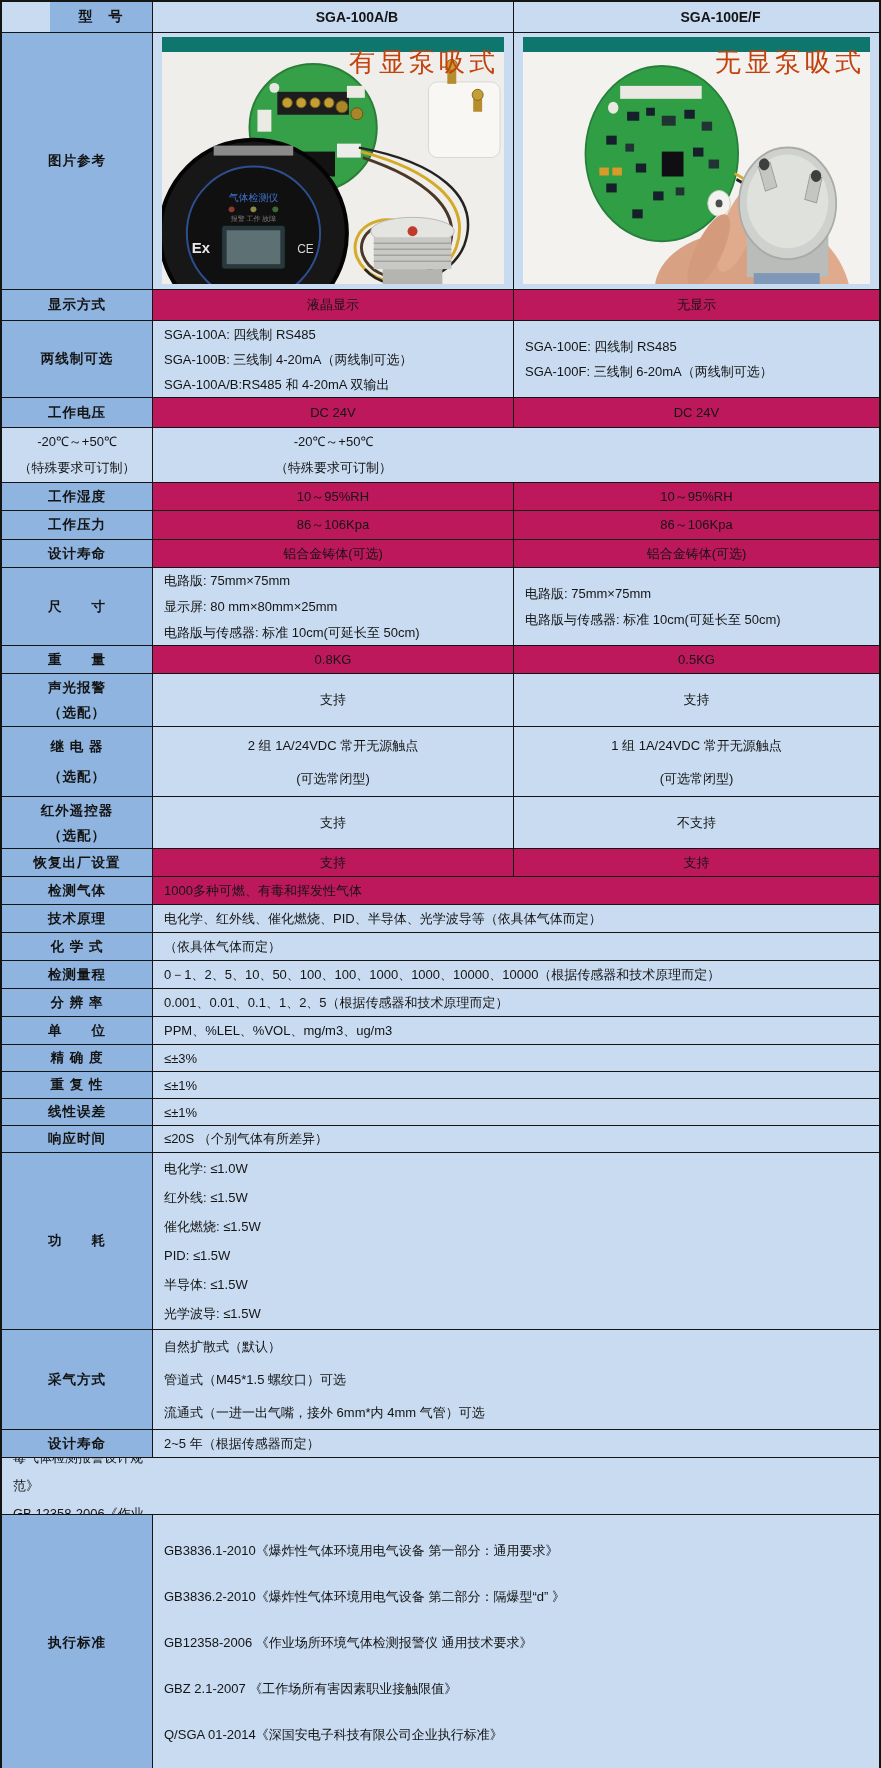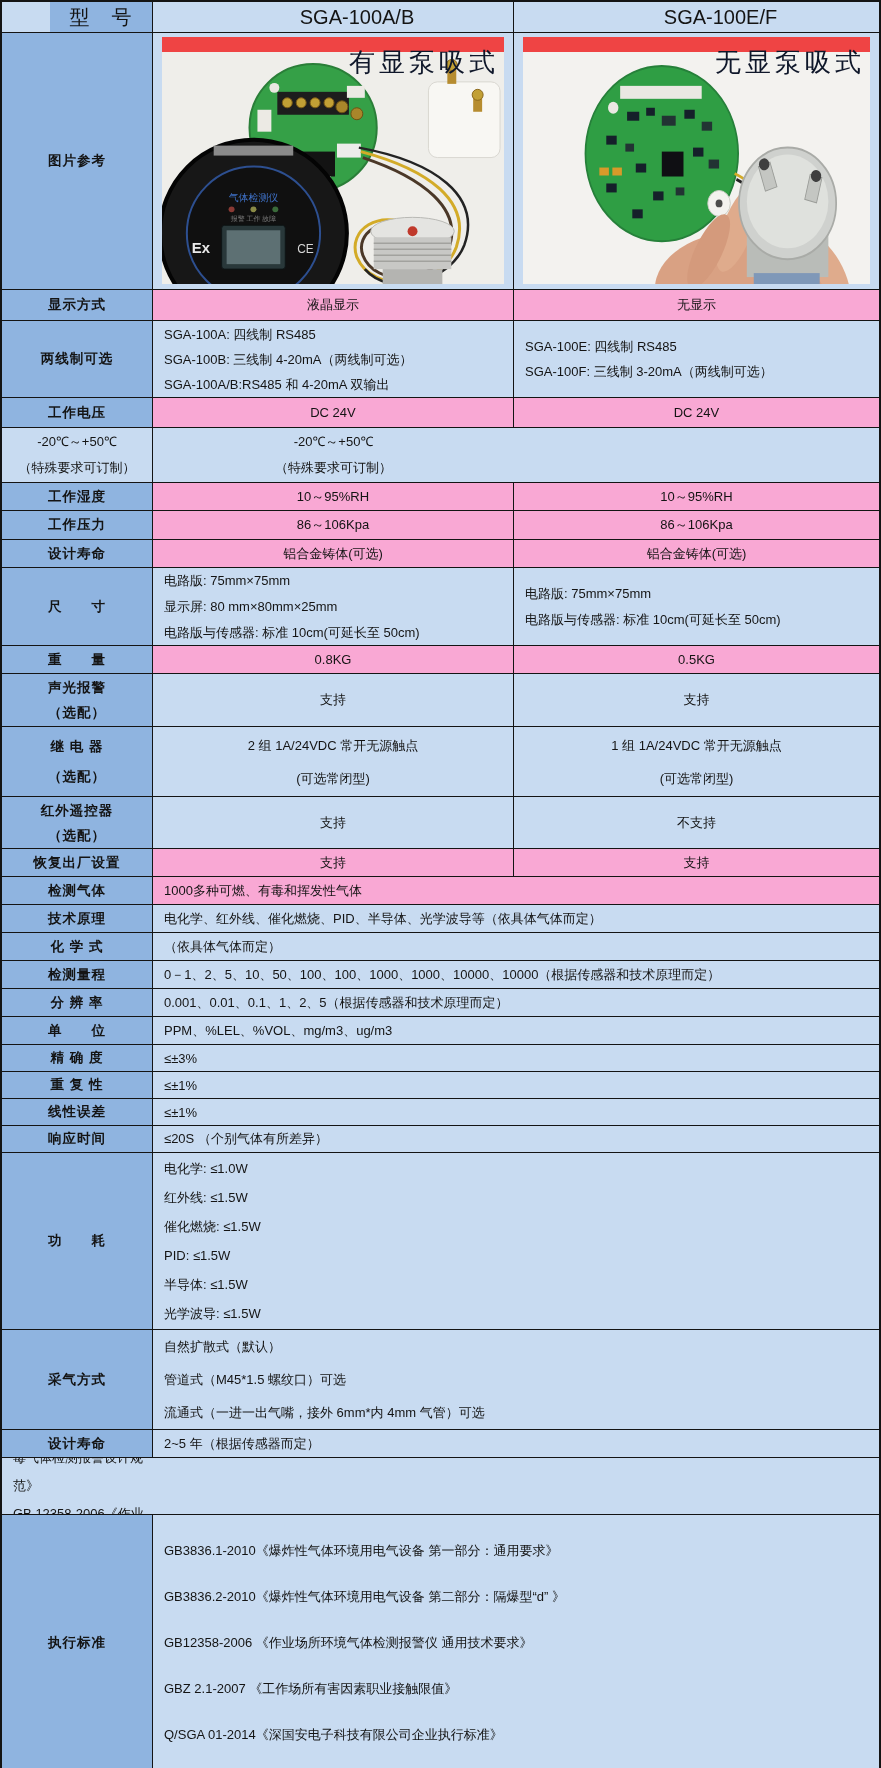--- a/index.html
+++ b/index.html
@@ -39,39 +39,39 @@
     border-right: 1px solid #141414;
     letter-spacing: 1px;
   }
   .cell.data2 { border-right: 1px solid #141414; }
   .cell.left-align {
     justify-content: flex-start;
     text-align: left;
     padding-left: 11px;
     padding-right: 8px;
   }
-  .row.shaded .cell:not(.label) { background: #f9a8d4; }
-  .header-row .cell { font-weight: normal; font-size: 20px; margin-left: 48px; }
+  .row.shaded .cell:not(.label) { background: #be185d; }
+  .header-row .cell { font-weight: bold; font-size: 14px; margin-left: 48px; }
   .photo-cell {
     position: relative;
     padding: 0;
     display: block;
   }
   .photo-frame {
     position: absolute;
     top: 4px; bottom: 5px; left: 9px; right: 9px;
-    background: #ef4444;
+    background: #0f766e;
     overflow: hidden;
   }
   .photo-frame svg { display: block; width: 100%; height: 100%; }
   .photo-caption {
     position: absolute;
     top: 12px; right: 14px;
     font-size: 26px;
-    color: #0f172a;
+    color: #c2410c;
     letter-spacing: 4px;
     white-space: nowrap;
   }
 </style>
 </head>
 <body>
 
 <div class="spec-table">
 
   <div class="row header-row" style="height:31px">
@@ -196,21 +196,21 @@
     <div class="cell data2">液晶显示</div>
     <div class="cell">无显示</div>
   </div>
 
   <div class="row" style="height:77px">
     <div class="cell label">两线制可选</div>
     <div class="cell data2 left-align" style="line-height:25px">SGA-100A: 四线制 RS485
 SGA-100B: 三线制 4-20mA（两线制可选）
 SGA-100A/B:RS485 和 4-20mA 双输出</div>
     <div class="cell left-align" style="line-height:25px">SGA-100E: 四线制 RS485
-SGA-100F: 三线制 3-20mA（两线制可选）</div>
+SGA-100F: 三线制 6-20mA（两线制可选）</div>
   </div>
 
   <div class="row shaded" style="height:30px">
     <div class="cell label">工作电压</div>
     <div class="cell data2">DC 24V</div>
     <div class="cell">DC 24V</div>
   </div>
 
   <div class="row" style="height:55px">
     <div class="cell data2" style="line-height:26px">-20℃～+50℃

